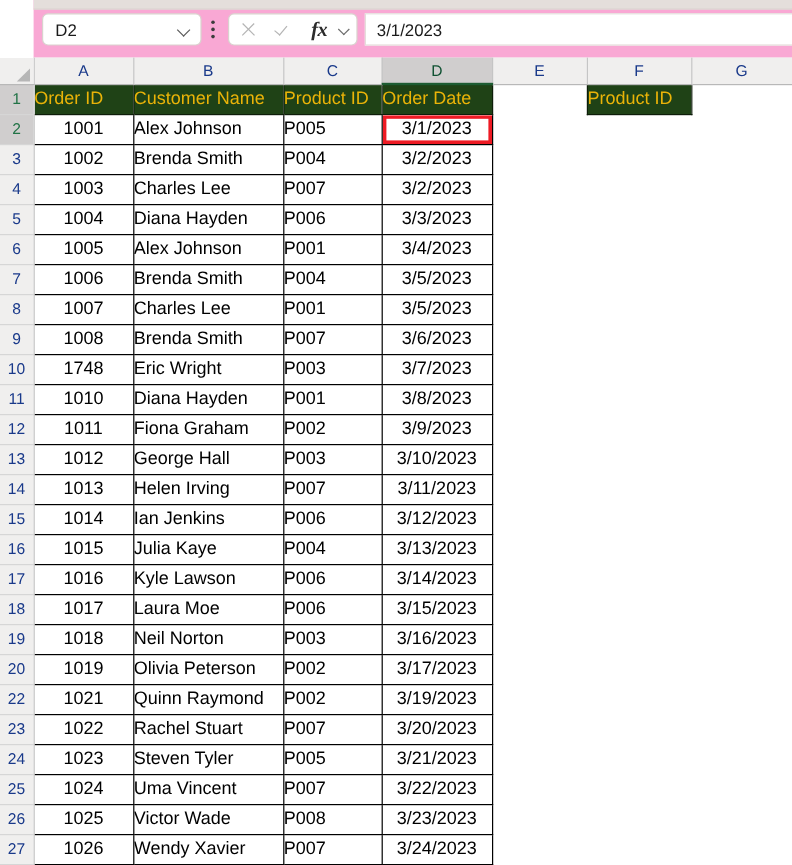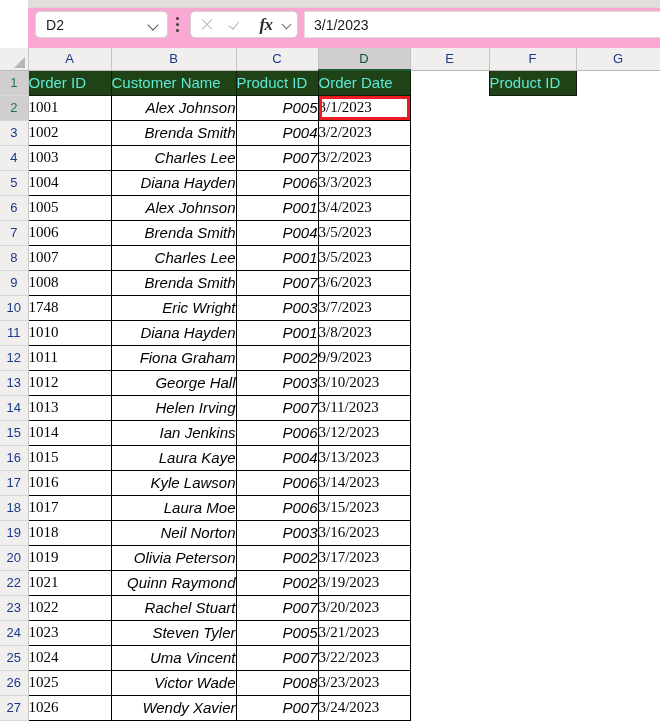--- a/index.html
+++ b/index.html
@@ -229,29 +229,29 @@
     color: #000000;
     background: #ffffff;
     padding: 0 4px;
     white-space: nowrap;
     overflow: hidden;
     font-family: "Liberation Sans", sans-serif;
   }
   .cell.bordered {
     border: 1px solid #000000;
   }
-  .cell.num { text-align: left; font-family: Liberation Serif, serif; }
-  .cell.txt { text-align: right; font-style: italic; }
+  .cell.num { text-align: center; }
+  .cell.txt { text-align: left; }
   .cell.blank {
     border: none;
     background: #ffffff;
   }
   .cell.hdrgreen {
     background: #1f4216;
-    color: #5eead4;
+    color: #eab308;
     border: 1px solid #0d1d09;
     text-align: left;
     font-size: 15px;
   }
   .cell.selcell {
     outline: none;
     position: relative;
   }
   .selbox {
     position: absolute;
@@ -431,21 +431,21 @@
           <td class="cell bordered num">3/8/2023</td>
           <td class="cell blank"></td>
           <td class="cell blank"></td>
           <td class="cell blank"></td>
         </tr>
         <tr>
           <td class="rowhdr">12</td>
           <td class="cell bordered num">1011</td>
           <td class="cell bordered txt">Fiona Graham</td>
           <td class="cell bordered txt">P002</td>
-          <td class="cell bordered num">9/9/2023</td>
+          <td class="cell bordered num">3/9/2023</td>
           <td class="cell blank"></td>
           <td class="cell blank"></td>
           <td class="cell blank"></td>
         </tr>
         <tr>
           <td class="rowhdr">13</td>
           <td class="cell bordered num">1012</td>
           <td class="cell bordered txt">George Hall</td>
           <td class="cell bordered txt">P003</td>
           <td class="cell bordered num">3/10/2023</td>
@@ -469,21 +469,21 @@
           <td class="cell bordered txt">Ian Jenkins</td>
           <td class="cell bordered txt">P006</td>
           <td class="cell bordered num">3/12/2023</td>
           <td class="cell blank"></td>
           <td class="cell blank"></td>
           <td class="cell blank"></td>
         </tr>
         <tr>
           <td class="rowhdr">16</td>
           <td class="cell bordered num">1015</td>
-          <td class="cell bordered txt">Laura Kaye</td>
+          <td class="cell bordered txt">Julia Kaye</td>
           <td class="cell bordered txt">P004</td>
           <td class="cell bordered num">3/13/2023</td>
           <td class="cell blank"></td>
           <td class="cell blank"></td>
           <td class="cell blank"></td>
         </tr>
         <tr>
           <td class="rowhdr">17</td>
           <td class="cell bordered num">1016</td>
           <td class="cell bordered txt">Kyle Lawson</td>

